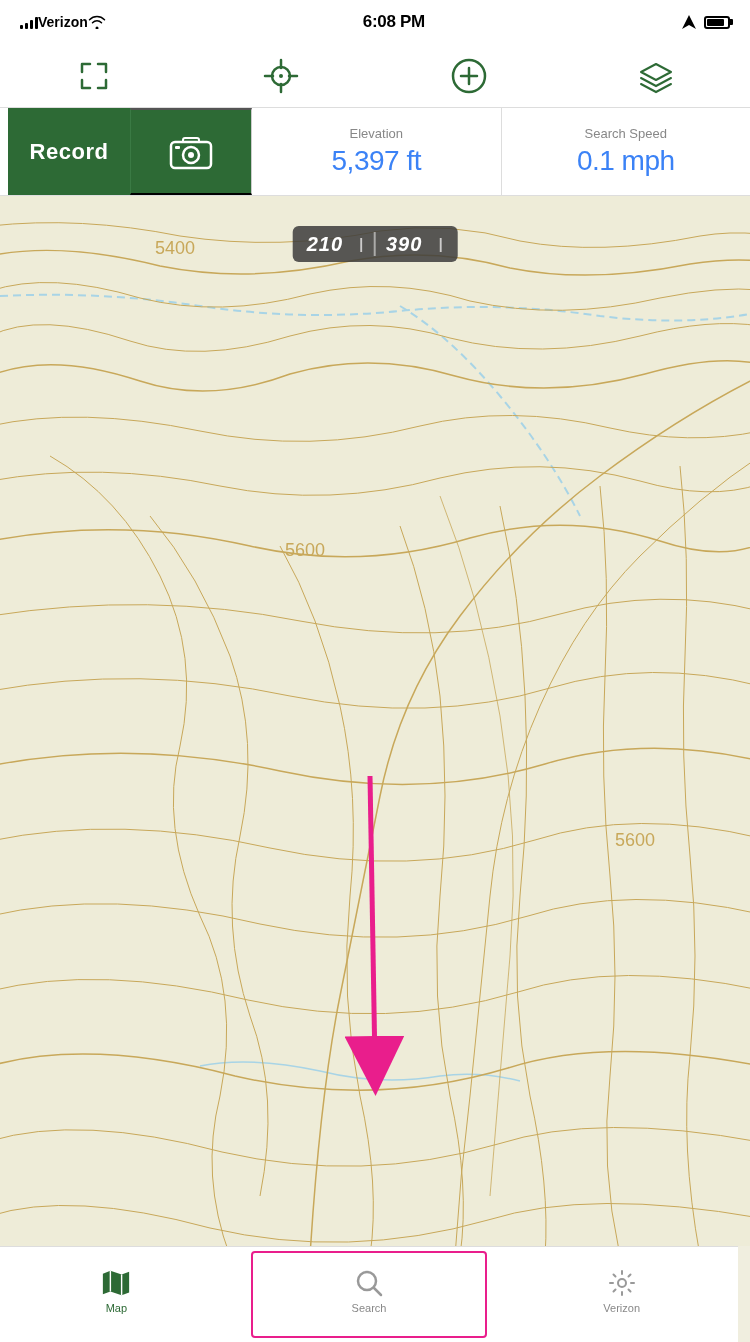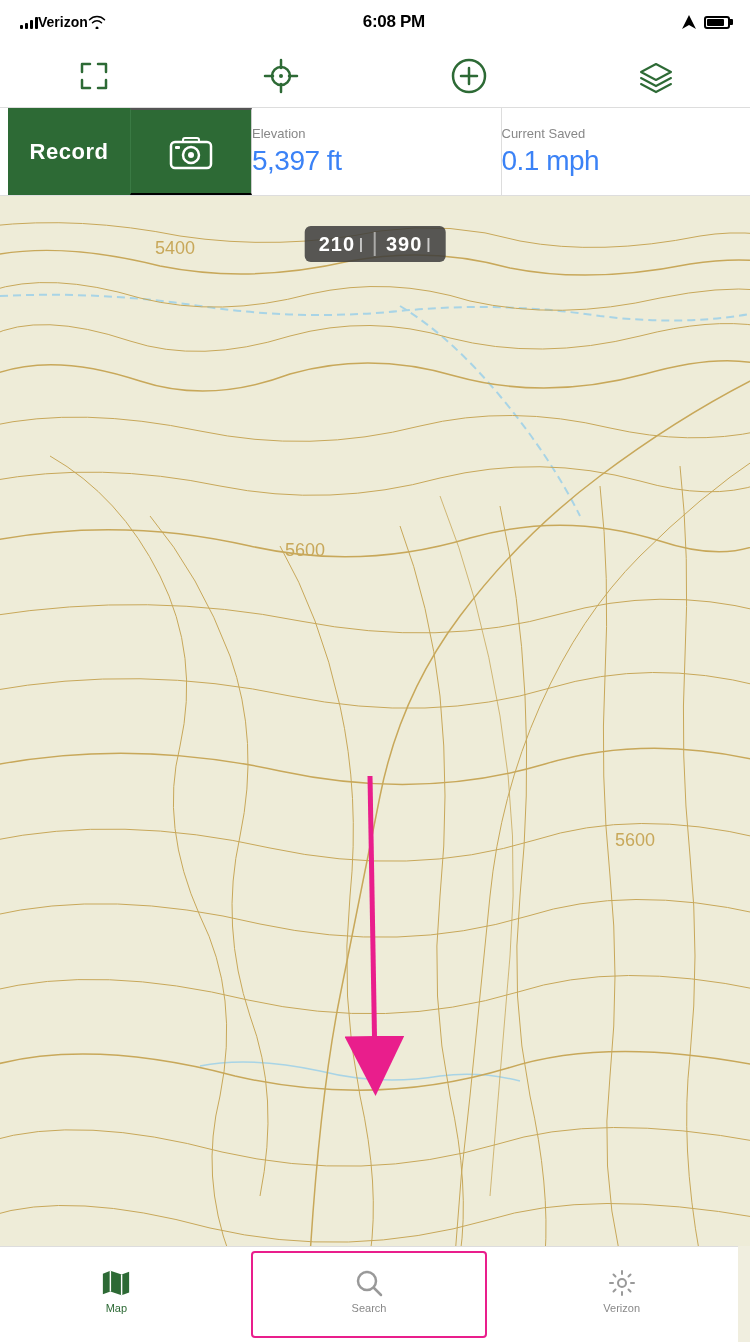--- a/index.html
+++ b/index.html
@@ -135,21 +135,21 @@
       align-items: center;
       justify-content: center;
       cursor: pointer;
       border-left: 1px solid #3a7a44;
       border-right: 1px solid #ccc;
     }
     .info-stat {
       flex: 1;
       display: flex;
       flex-direction: column;
-      align-items: flex-start;
+      align-items: center;
       justify-content: center;
       border-right: 1px solid #ddd;
     }
     .info-stat-label {
       font-size: 13px;
       color: #888;
       margin-bottom: 4px;
     }
     .info-stat-value {
       font-size: 28px;
@@ -186,21 +186,22 @@
       align-items: center;
       gap: 10px;
       color: white;
       font-size: 20px;
       font-weight: 600;
       letter-spacing: 1px;
     }
     .compass-seg {
       display: flex;
       align-items: center;
-      gap: 4px;
+      gap: 16px;
+      font-style: italic;
     }
     .compass-divider {
       width: 2px;
       height: 24px;
       background: rgba(255,255,255,0.5);
     }
 
     
     .tab-bar {
       position: absolute;
@@ -313,21 +314,21 @@
       <circle cx="22" cy="21" r="3" fill="white"></circle>
       <path d="M14 8V6a2 2 0 012-2h12a2 2 0 012 2v2" stroke="white" stroke-width="2" fill="none"></path>
       <rect x="6" y="12" width="5" height="3" rx="1" fill="white"></rect>
     </svg>
   </button>
   <div class="info-stat">
     <span class="info-stat-label">Elevation</span>
     <span class="info-stat-value">5,397 ft</span>
   </div>
   <div class="info-stat" style="border-right:none">
-    <span class="info-stat-label">Current Saved</span>
+    <span class="info-stat-label">Search Speed</span>
     <span class="info-stat-value">0.1 mph</span>
   </div>
 </div>
 
 <div class="map-area">
   <svg class="topo-map" viewBox="0 0 750 1050" xmlns="http://www.w3.org/2000/svg">
 
     <rect width="750" height="1050" fill="#eeecd8"></rect>
 
     <path d="M0 100 Q100 95 200 110 Q300 125 400 115 Q500 105 600 120 Q680 130 750 118" stroke="#a8d4e6" stroke-width="2" fill="none" stroke-dasharray="8,5"></path>

